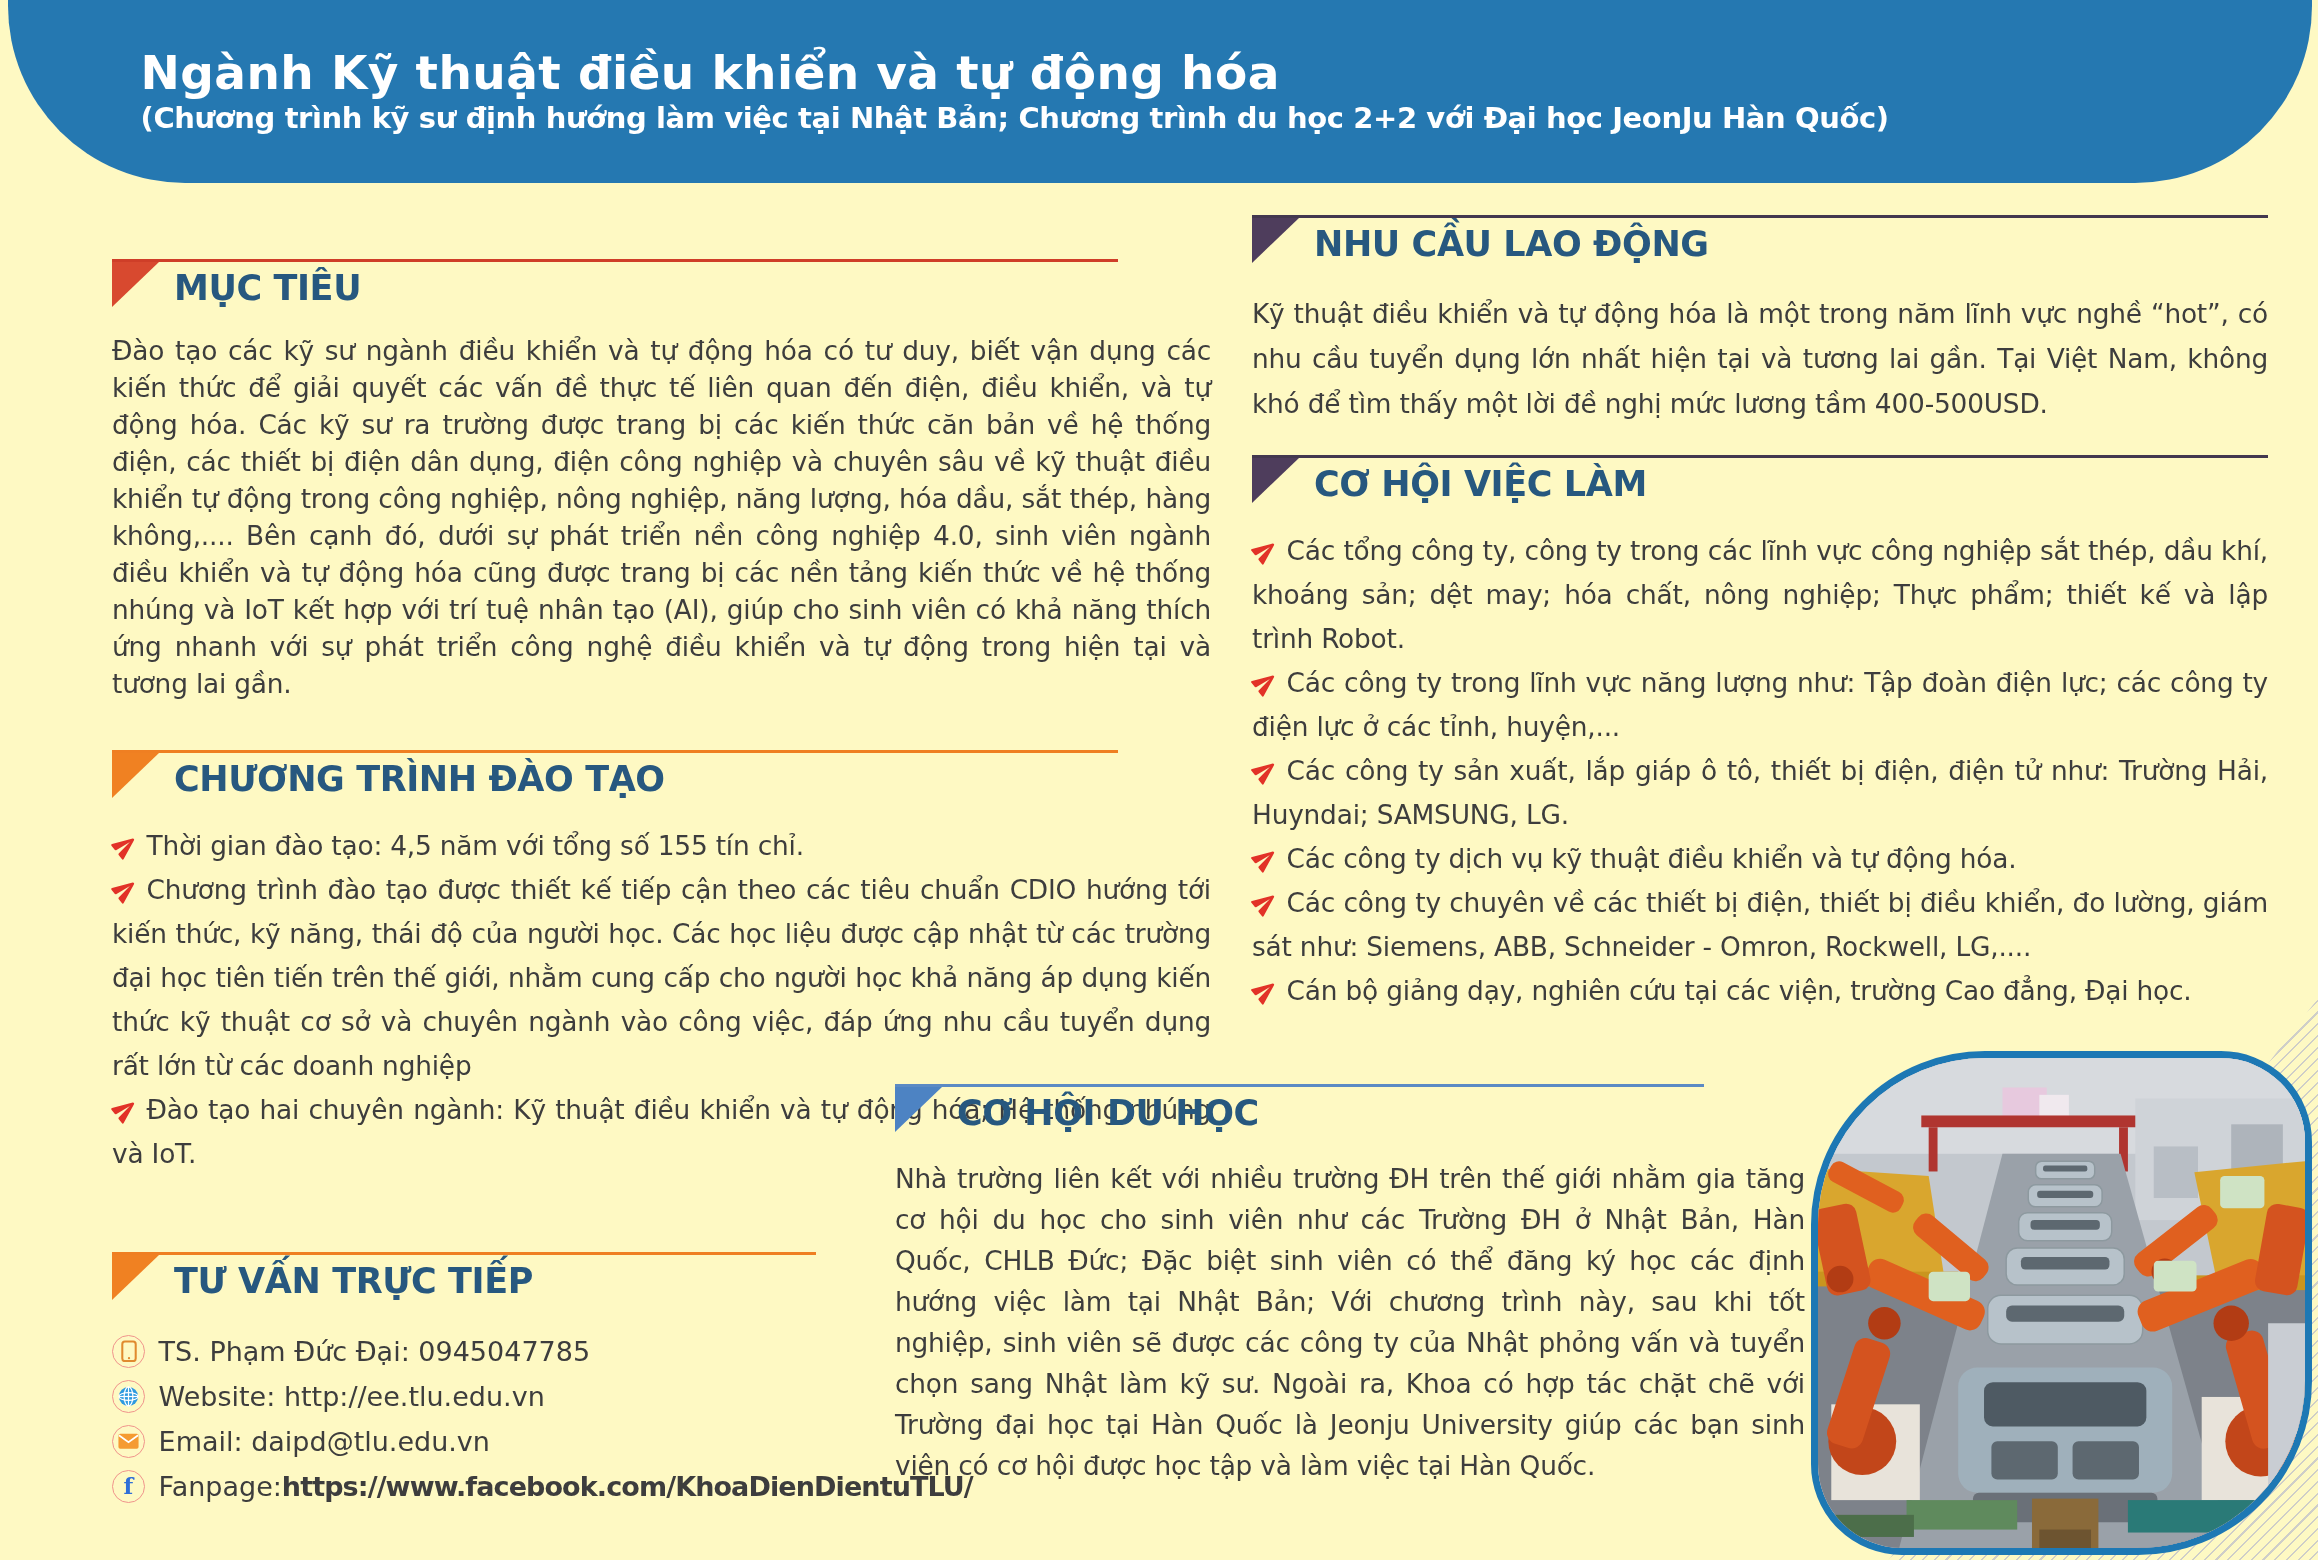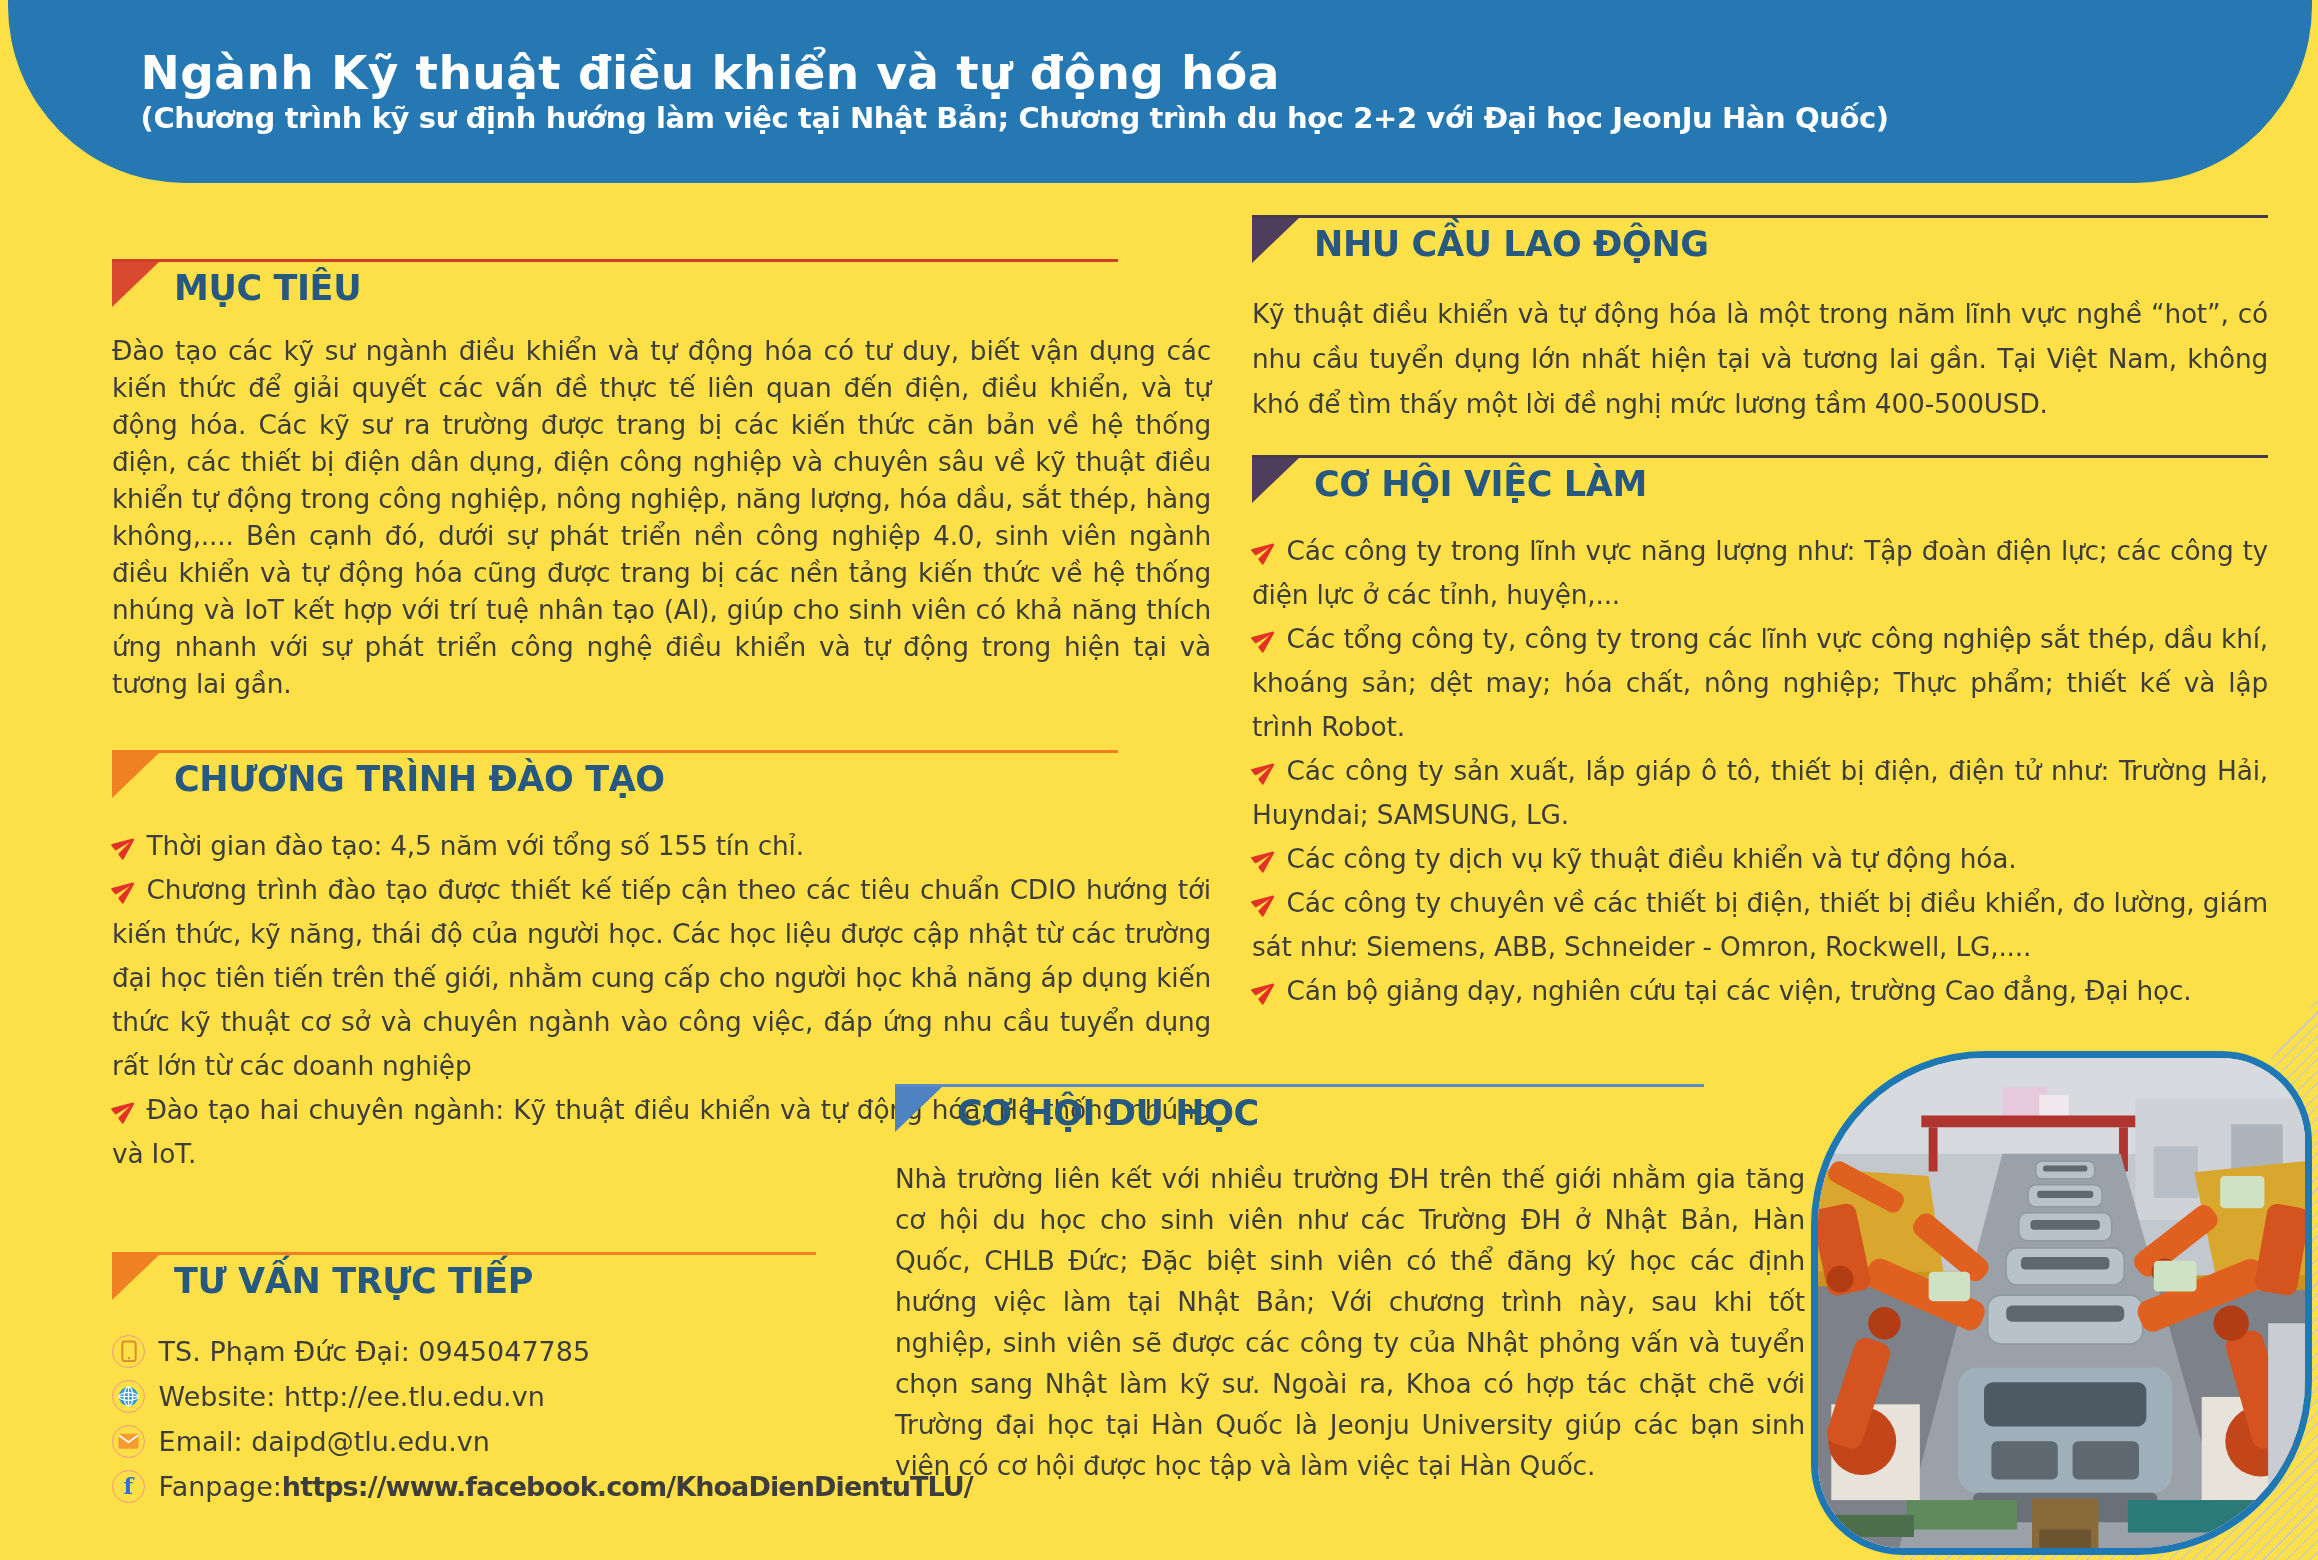--- a/index.html
+++ b/index.html
@@ -1,19 +1,19 @@
 <!DOCTYPE html>
 <html style="font-size:12px"><head>
 <meta charset="utf-8">
 <style>
   * { box-sizing: border-box; }
   html,body { margin:0; padding:0; background:#ffffff; }
   .page {
     position:relative; width:2319px; height:1561px; overflow:hidden;
-    background:#fde047;
+    background:#fef9c3;
     font-family:"DejaVu Sans","Liberation Sans",sans-serif;
     color:#3d3d3d;
   }
 
   
   .banner {
     position:absolute; left:7.6px; top:0; width:2304px; height:183px;
     background:#2578b1; border-radius:0 0 177px 177px;
     padding:48px 0 0 133px;
   }
@@ -189,24 +189,24 @@
     </div>
 
     <div class="sec m-vl">
       <div class="sec-head purple">
         <div class="tri"></div>
         <h2>CƠ HỘI VIỆC LÀM</h2>
       </div>
       <ul class="bullets">
         <li><svg class="plane" viewBox="0 0 24 24">
               <path fill="#e23227" d="M3.4 20.4l17.45-7.48a1 1 0 0 0 0-1.84L3.4 3.6a1 1 0 0 0-1.39.91l.01 4.61c0 .5.37.93.87.99L17 12 2.89 13.88c-.5.07-.87.5-.87 1l-.01 4.61a1 1 0 0 0 1.39.91z"></path>
+            </svg><span>Các tổng công ty, công ty trong các lĩnh vực công nghiệp sắt thép, dầu khí, khoáng sản; dệt may; hóa chất, nông nghiệp; Thực phẩm; thiết kế và lập trình Robot.</span></li>
+        <li><svg class="plane" viewBox="0 0 24 24">
+              <path fill="#e23227" d="M3.4 20.4l17.45-7.48a1 1 0 0 0 0-1.84L3.4 3.6a1 1 0 0 0-1.39.91l.01 4.61c0 .5.37.93.87.99L17 12 2.89 13.88c-.5.07-.87.5-.87 1l-.01 4.61a1 1 0 0 0 1.39.91z"></path>
             </svg><span>Các công ty trong lĩnh vực năng lượng như: Tập đoàn điện lực; các công ty điện lực ở các tỉnh, huyện,...</span></li>
-        <li><svg class="plane" viewBox="0 0 24 24">
-              <path fill="#e23227" d="M3.4 20.4l17.45-7.48a1 1 0 0 0 0-1.84L3.4 3.6a1 1 0 0 0-1.39.91l.01 4.61c0 .5.37.93.87.99L17 12 2.89 13.88c-.5.07-.87.5-.87 1l-.01 4.61a1 1 0 0 0 1.39.91z"></path>
-            </svg><span>Các tổng công ty, công ty trong các lĩnh vực công nghiệp sắt thép, dầu khí, khoáng sản; dệt may; hóa chất, nông nghiệp; Thực phẩm; thiết kế và lập trình Robot.</span></li>
         <li><svg class="plane" viewBox="0 0 24 24">
               <path fill="#e23227" d="M3.4 20.4l17.45-7.48a1 1 0 0 0 0-1.84L3.4 3.6a1 1 0 0 0-1.39.91l.01 4.61c0 .5.37.93.87.99L17 12 2.89 13.88c-.5.07-.87.5-.87 1l-.01 4.61a1 1 0 0 0 1.39.91z"></path>
             </svg><span>Các công ty sản xuất, lắp giáp ô tô, thiết bị điện, điện tử như: Trường Hải, Huyndai; SAMSUNG, LG.</span></li>
         <li><svg class="plane" viewBox="0 0 24 24">
               <path fill="#e23227" d="M3.4 20.4l17.45-7.48a1 1 0 0 0 0-1.84L3.4 3.6a1 1 0 0 0-1.39.91l.01 4.61c0 .5.37.93.87.99L17 12 2.89 13.88c-.5.07-.87.5-.87 1l-.01 4.61a1 1 0 0 0 1.39.91z"></path>
             </svg><span>Các công ty dịch vụ kỹ thuật điều khiển và tự động hóa.</span></li>
         <li><svg class="plane" viewBox="0 0 24 24">
               <path fill="#e23227" d="M3.4 20.4l17.45-7.48a1 1 0 0 0 0-1.84L3.4 3.6a1 1 0 0 0-1.39.91l.01 4.61c0 .5.37.93.87.99L17 12 2.89 13.88c-.5.07-.87.5-.87 1l-.01 4.61a1 1 0 0 0 1.39.91z"></path>
             </svg><span>Các công ty chuyên về các thiết bị điện, thiết bị điều khiển, đo lường, giám sát như: Siemens, ABB, Schneider - Omron, Rockwell, LG,....</span></li>
         <li><svg class="plane" viewBox="0 0 24 24">

